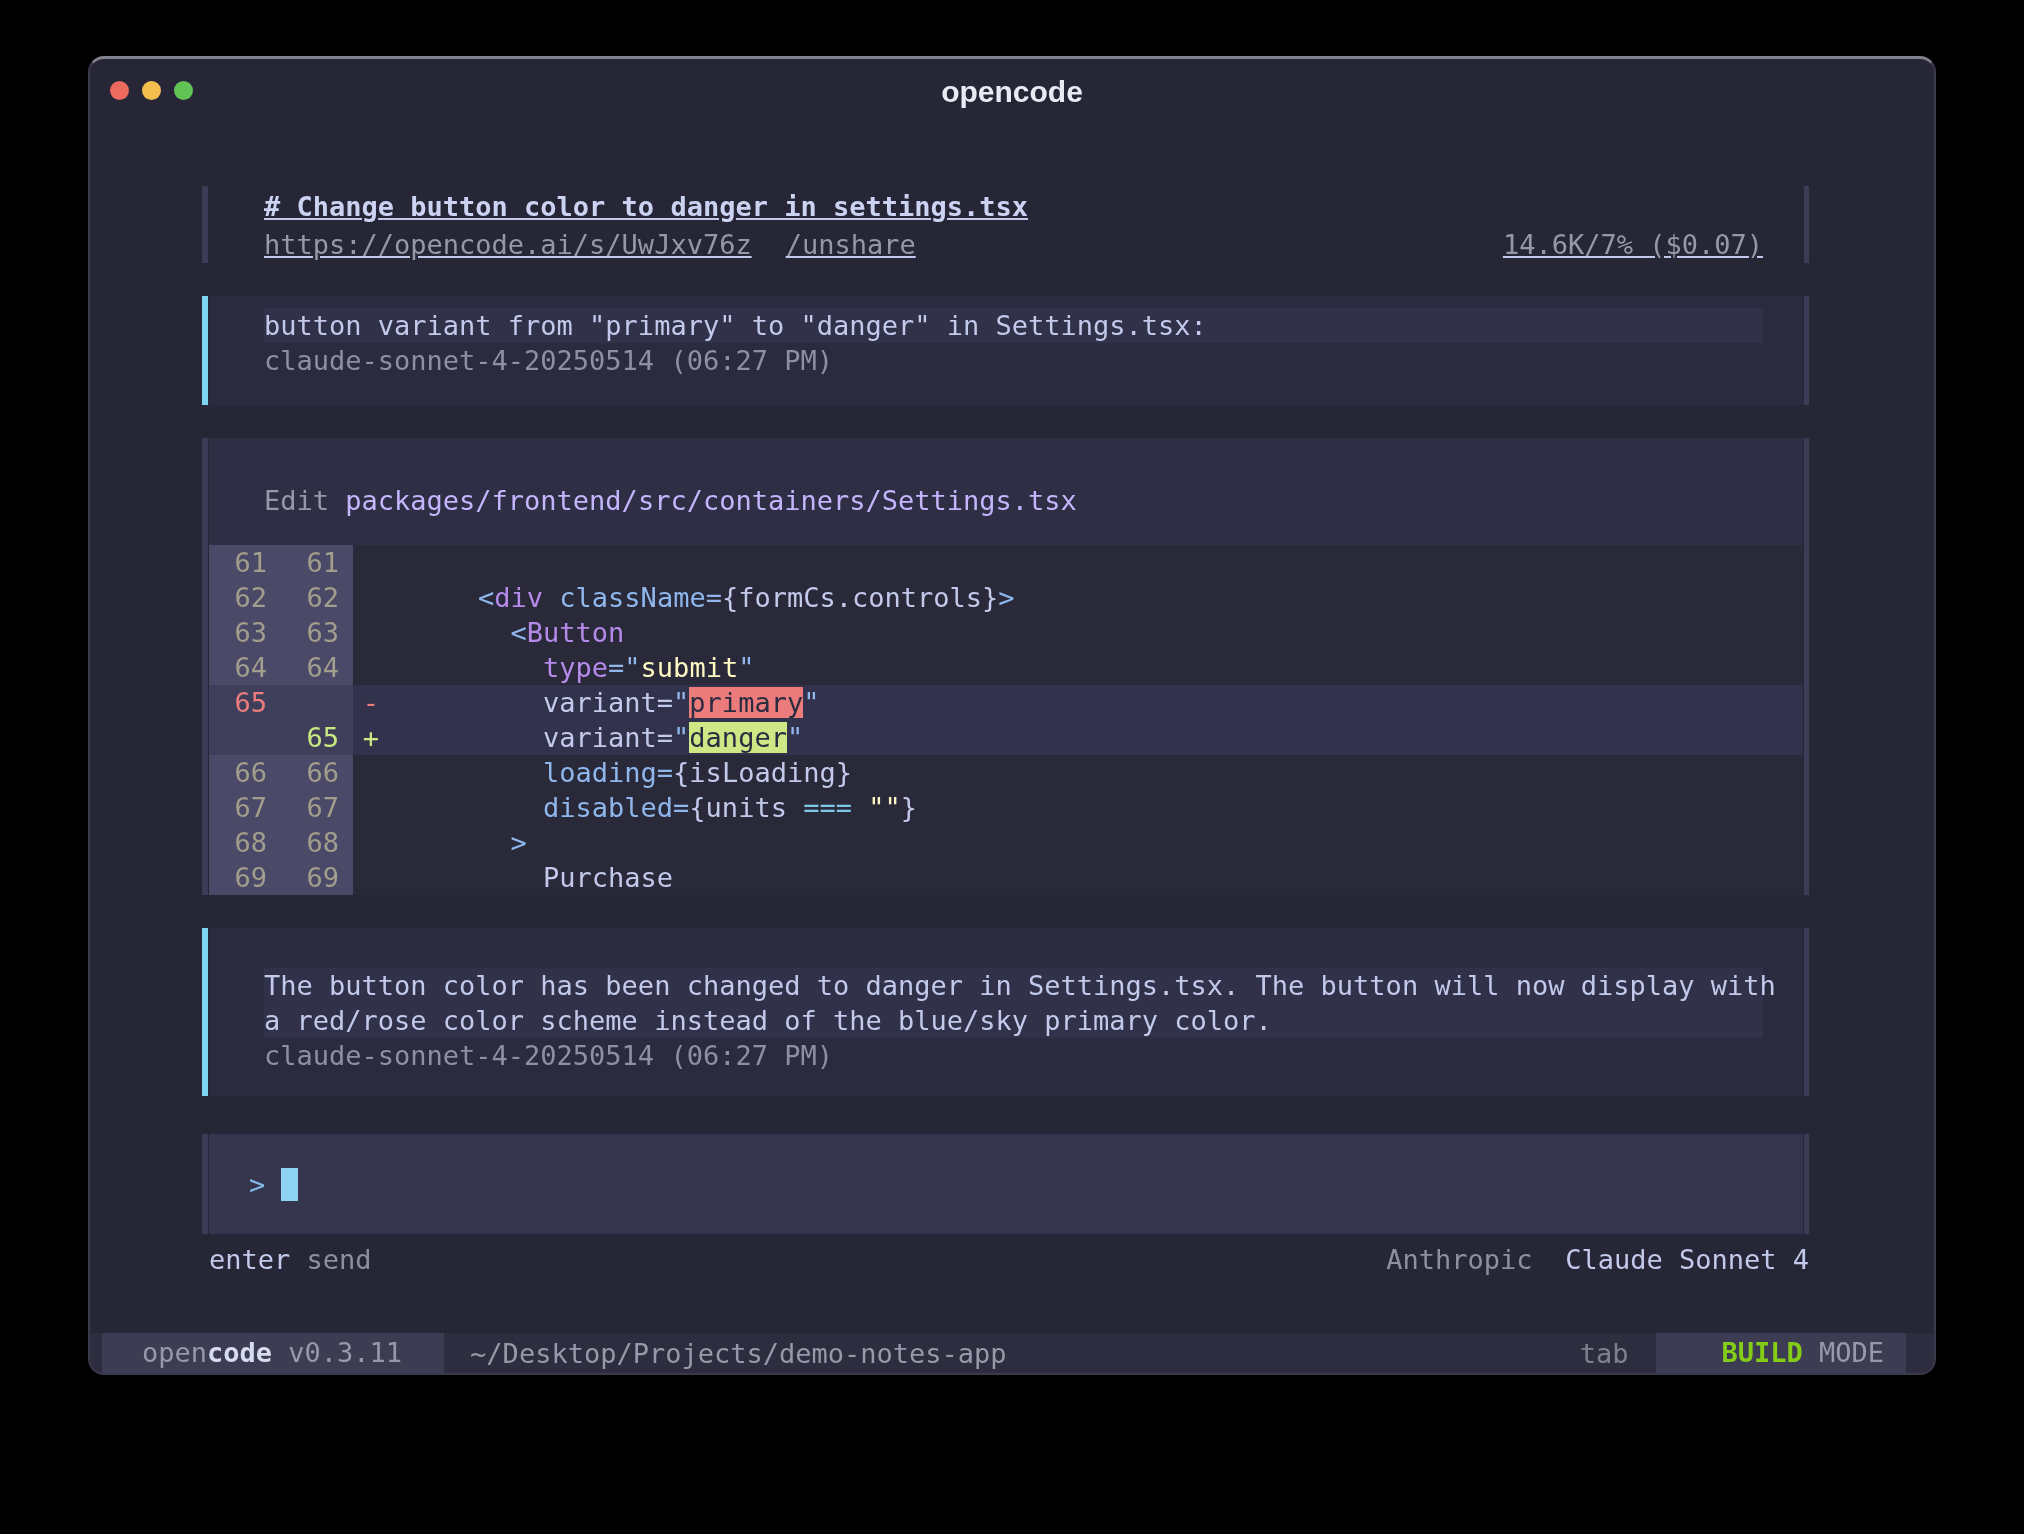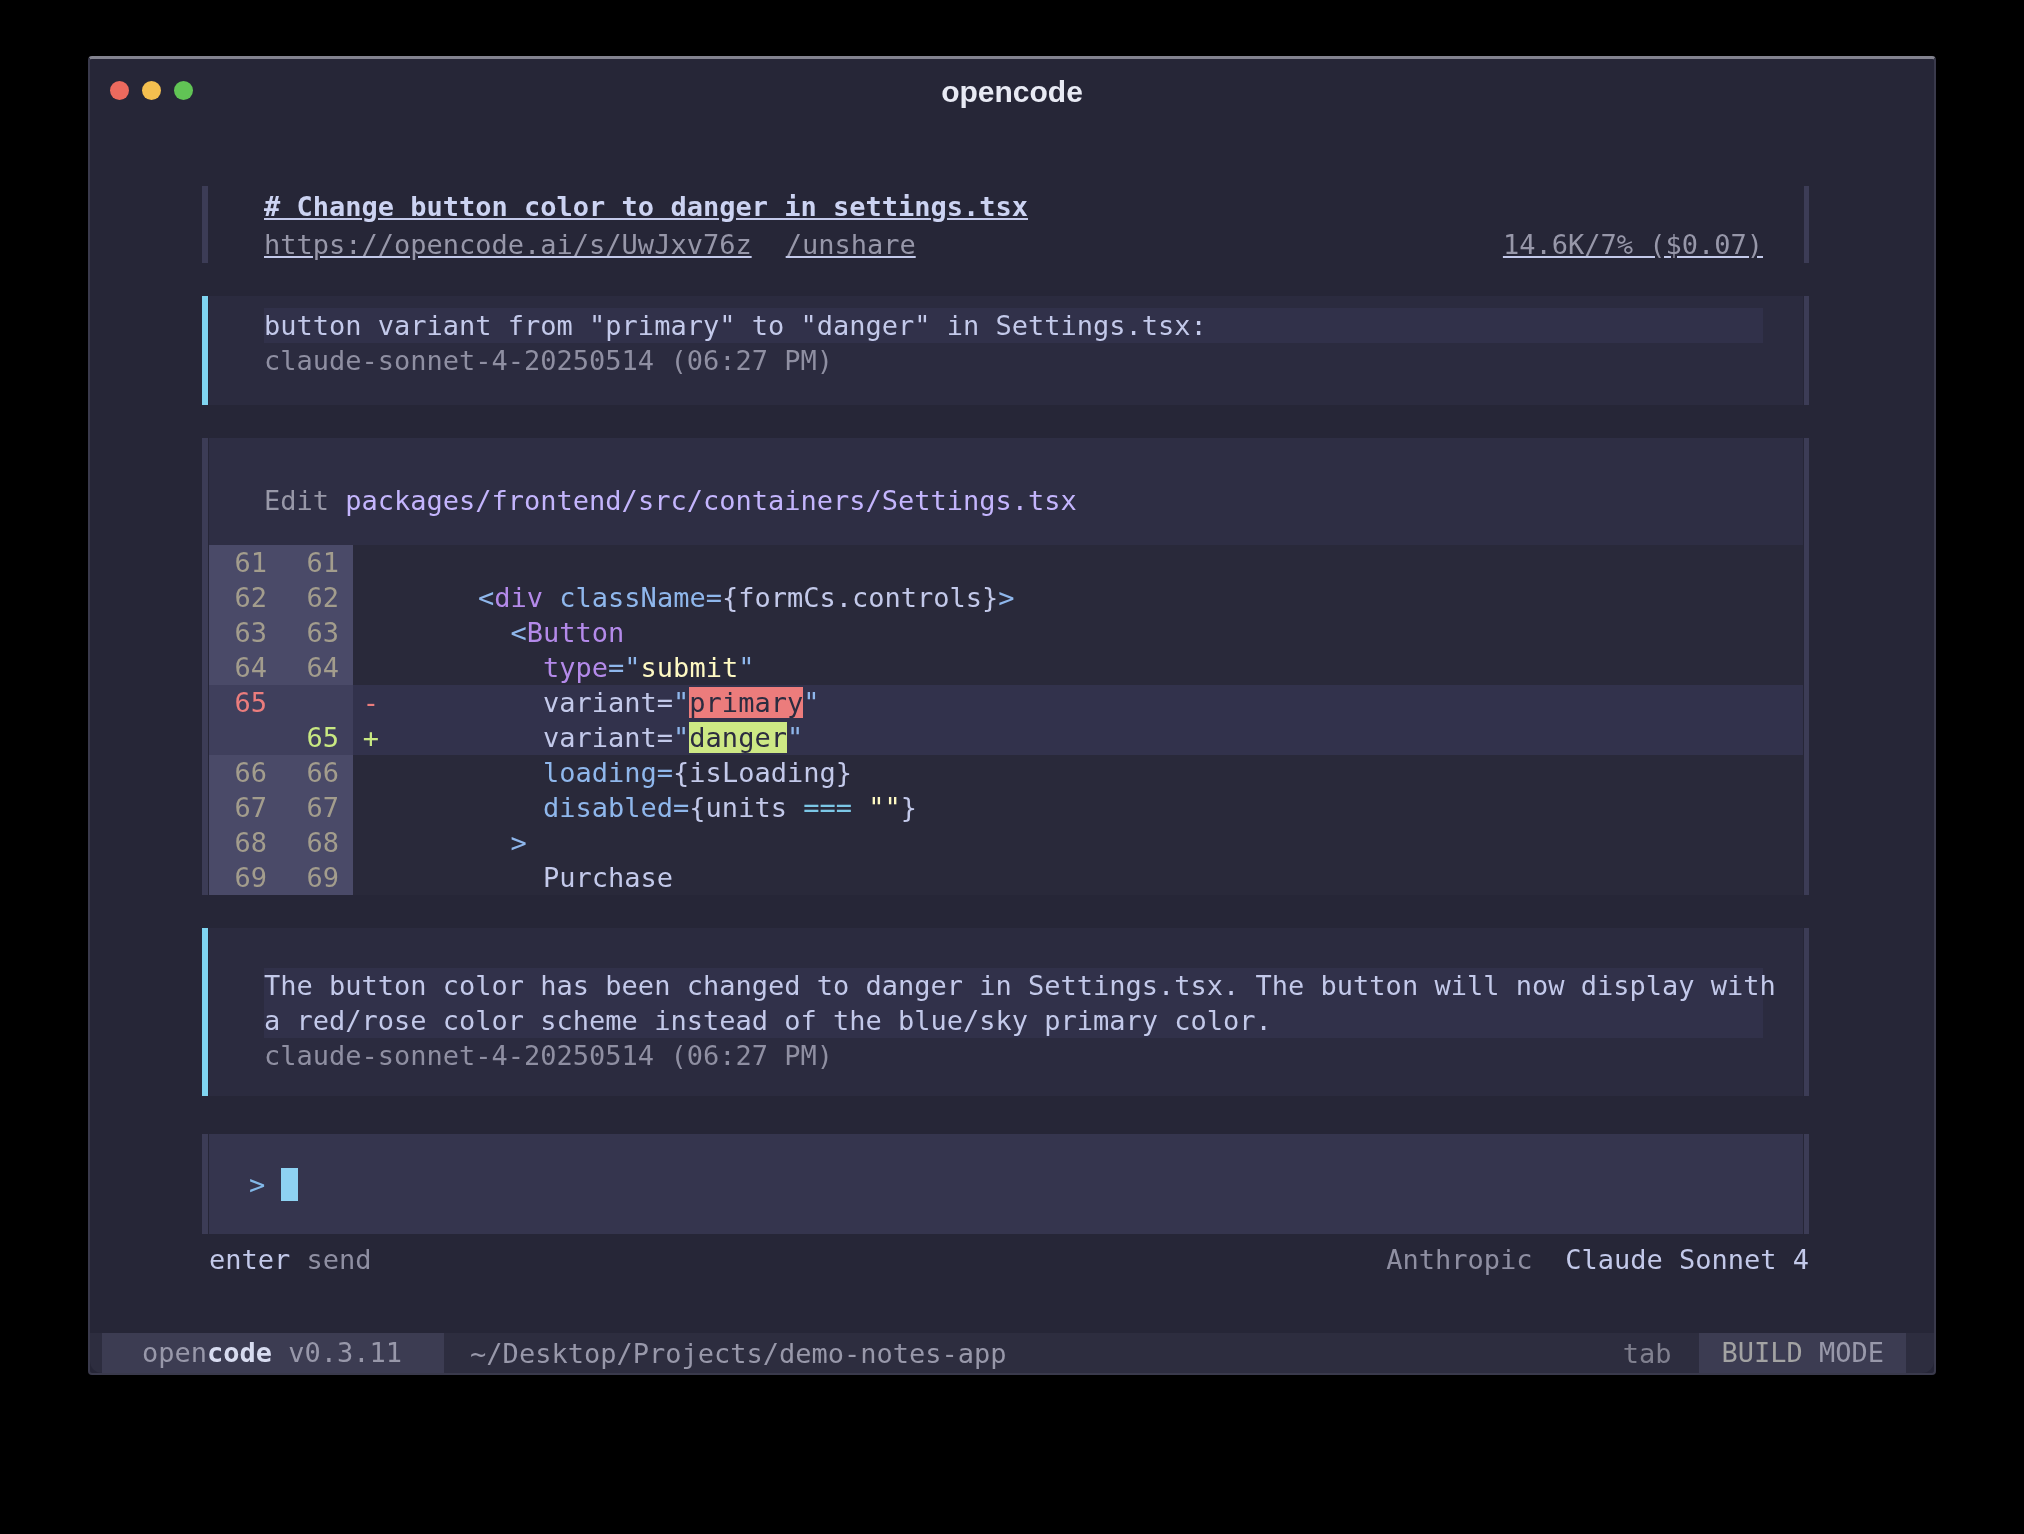--- a/index.html
+++ b/index.html
@@ -1,21 +1,21 @@
 <!DOCTYPE html>
 <html><head>
 <meta charset="utf-8">
 <style>
   html,body{margin:0;padding:0;background:#000;width:2024px;height:1534px;overflow:hidden;}
   *{box-sizing:border-box;}
   body{font-family:"DejaVu Sans Mono",monospace;font-size:27px;color:#c3c9ea;}
 
   .window{
     position:absolute;left:88px;top:56px;width:1848px;height:1319px;
-    background:#262637;border-radius:4px;
+    background:#262637;border-radius:16px;
     border:2px solid #3a3a4c;border-top:3px solid #83838f;
     overflow:hidden;
   }
 
   
   .titlebar{position:relative;height:64px;}
   .lights{position:absolute;left:20px;top:22px;display:flex;gap:13px;}
   .light{width:19px;height:19px;border-radius:50%;}
   .light.red{background:#ec6a5e;}
   .light.yellow{background:#f4bf4f;}
@@ -85,21 +85,21 @@
 
   
   .statusbar{position:absolute;left:0;right:0;bottom:0;height:40px;background:#2d2d3f;
     display:flex;align-items:center;font-size:27px;border-radius:0 0 12px 12px;overflow:hidden;}
   .sb-seg{background:#3c3c52;height:40px;line-height:40px;padding:0 42px 0 40px;margin-left:12px;white-space:pre;color:#9898aa;}
   .sb-seg .bold{font-weight:bold;color:#d8dcf0;}
   .sb-cwd{margin-left:26px;color:#9898aa;white-space:pre;}
   .sb-right{margin-left:auto;display:flex;align-items:center;height:40px;}
   .sb-tab{color:#80808f;margin-right:28px;}
   .sb-mode{background:#3c3c52;height:40px;line-height:40px;padding:0 22px;margin-right:28px;white-space:pre;color:#9898aa;}
-  .sb-mode .bold{font-weight:normal;color:#a3a3a3;}
+  .sb-mode .bold{font-weight:bold;color:#84cc16;margin-left:43px;}
 </style>
 </head>
 <body>
 
 <div class="window">
 
   <div class="titlebar">
     <div class="lights">
       <div class="light red"></div>
       <div class="light yellow"></div>

